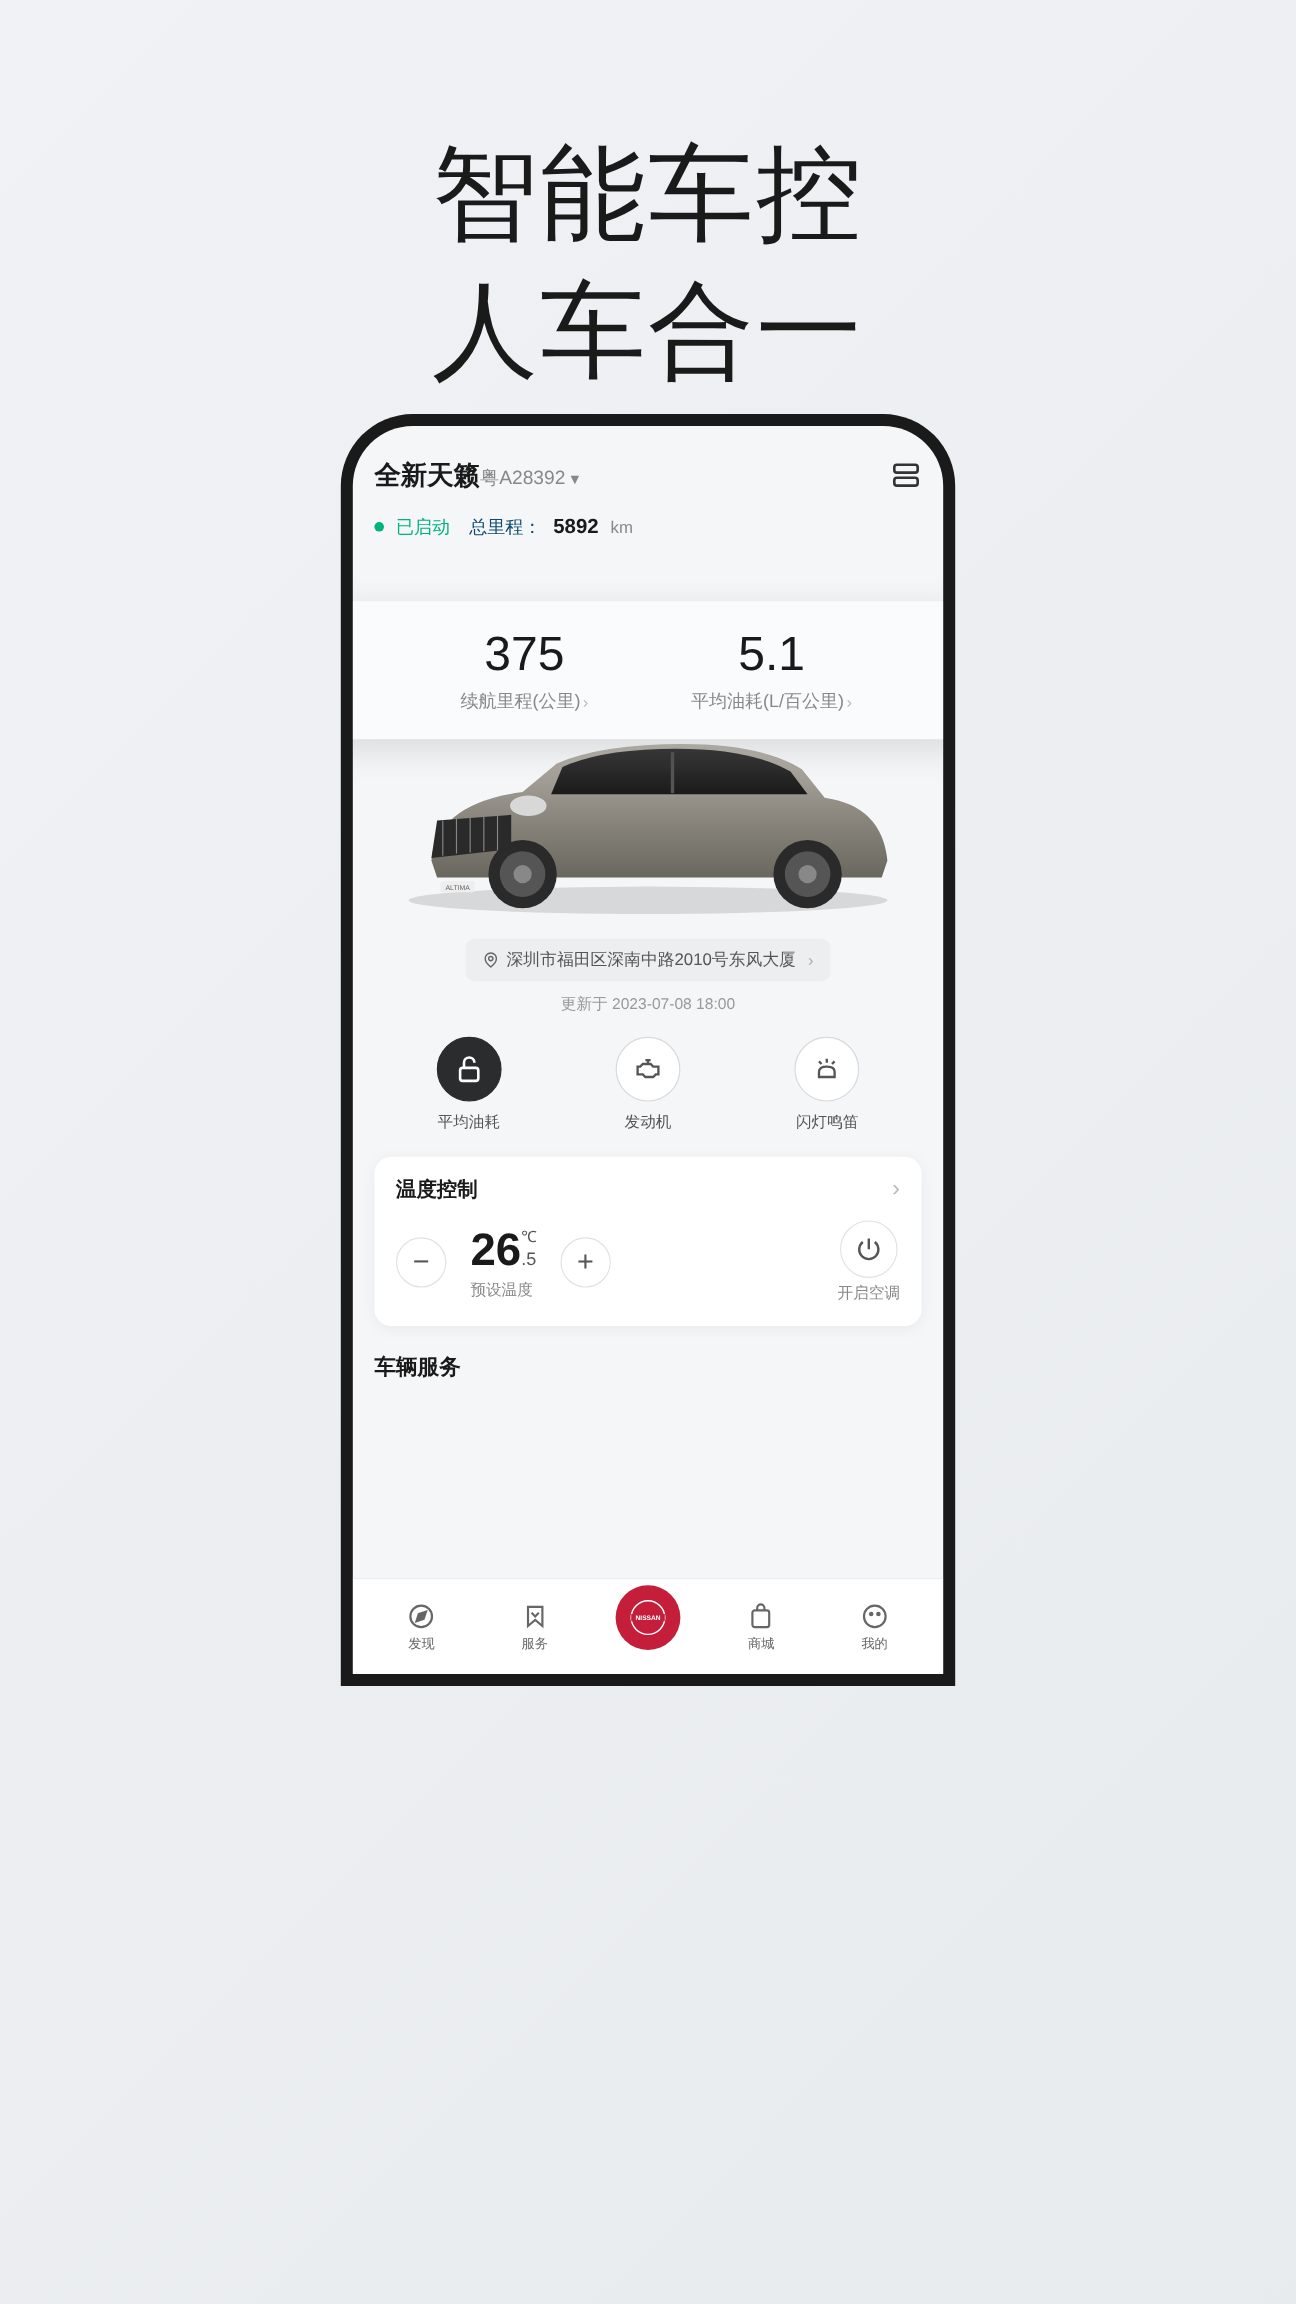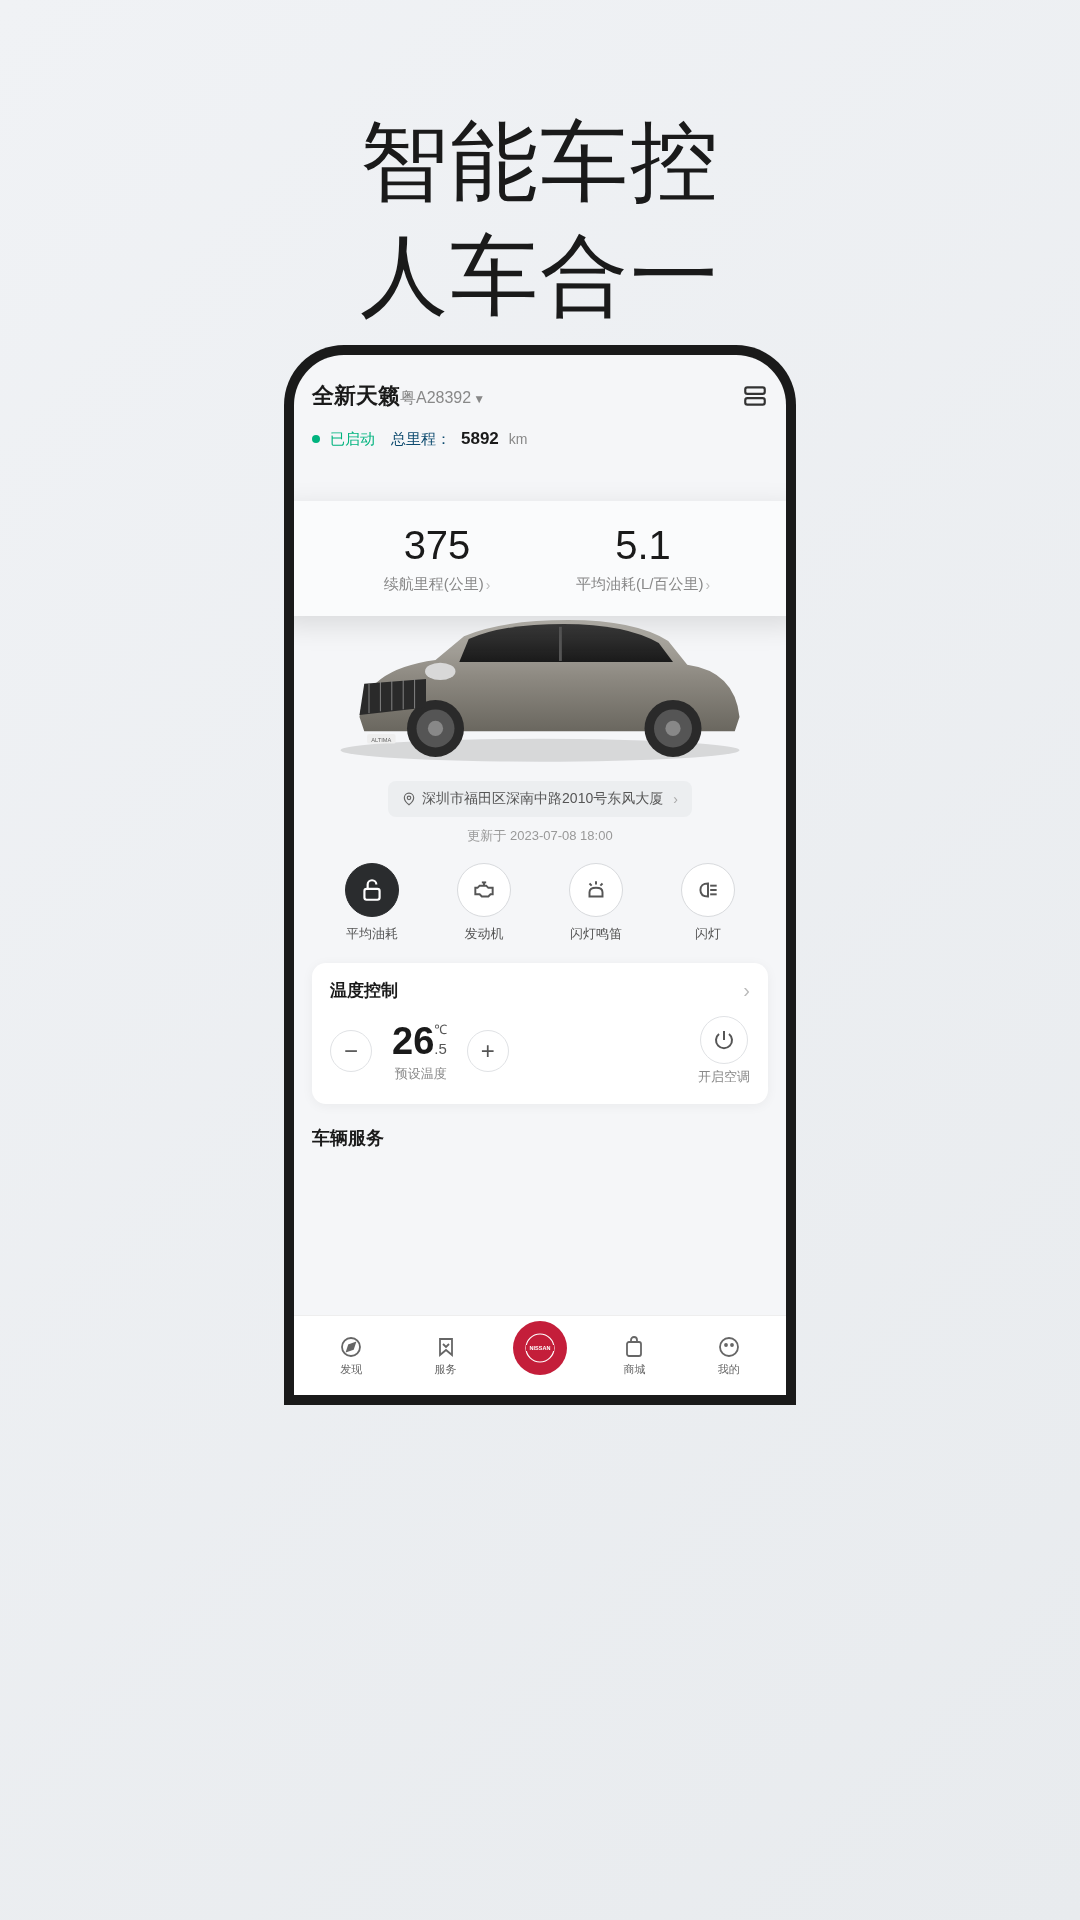--- a/index.html
+++ b/index.html
@@ -35,21 +35,21 @@
     .qa-item { text-align: center; flex: 1; }
     .qa-circle { width: 54px; height: 54px; border-radius: 50%; margin: 0 auto; display: flex; align-items: center; justify-content: center; border: 1.5px solid #d8dadd; background: #fff; }
     .qa-circle.dark { background: #2a2c2e; border-color: #2a2c2e; }
     .qa-label { font-size: 13px; color: #555; margin-top: 8px; }
     .temp-card { background: #fff; border-radius: 14px; margin-top: 20px; padding: 16px 18px 18px; box-shadow: 0 2px 12px rgba(0,0,0,0.05); }
     .temp-header { display: flex; justify-content: space-between; align-items: center; }
     .temp-title { font-size: 17px; font-weight: 600; color: #1a1a1a; }
     .temp-body { display: flex; align-items: center; margin-top: 14px; }
     .temp-controls { display: flex; align-items: center; gap: 20px; }
     .temp-btn { width: 42px; height: 42px; border-radius: 50%; border: 1.5px solid #e0e2e5; display: flex; align-items: center; justify-content: center; font-size: 24px; color: #555; background: #fff; }
-    .temp-display { text-align: right; }
+    .temp-display { text-align: left; }
     .temp-value { display: flex; align-items: baseline; }
     .temp-main { font-size: 38px; font-weight: 600; color: #1a1a1a; }
     .temp-sub { font-size: 15px; color: #555; position: relative; }
     .temp-sub .deg { position: absolute; top: -20px; left: 0; font-size: 13px; }
     .temp-caption { font-size: 13px; color: #888; margin-top: 2px; }
     .ac-toggle { margin-left: auto; text-align: center; }
     .ac-circle { width: 48px; height: 48px; border-radius: 50%; border: 1.5px solid #e0e2e5; display: flex; align-items: center; justify-content: center; margin: 0 auto 4px; background: #fff; }
     .services-title { font-size: 18px; font-weight: 600; color: #1a1a1a; margin-top: 22px; }
     .bottom-nav { position: absolute; bottom: 0; left: 0; right: 0; height: 80px; background: #fff; border-top: 1px solid #eee; display: flex; align-items: center; padding: 0 10px; }
     .nav-item { flex: 1; text-align: center; }
@@ -184,31 +184,20 @@
             <div class="qa-circle">
               <svg width="26" height="26" viewBox="0 0 24 24" fill="none" stroke="#555" stroke-width="1.8">
                 <path d="M6 14 L6 18 L18 18 L18 14 Q18 10 12 10 Q6 10 6 14 Z"></path>
                 <line x1="12" y1="4" x2="12" y2="7"></line>
                 <line x1="6" y1="6" x2="8" y2="8"></line>
                 <line x1="18" y1="6" x2="16" y2="8"></line>
               </svg>
             </div>
             <div class="qa-label">闪灯鸣笛</div>
           </div>
-          <div class="qa-item">
-            <div class="qa-circle">
-              <svg width="26" height="26" viewBox="0 0 24 24" fill="none" stroke="#555" stroke-width="1.8">
-                <path d="M12 6 Q5 6 5 12 Q5 18 12 18 L12 6 Z"></path>
-                <line x1="14" y1="8" x2="20" y2="8"></line>
-                <line x1="14" y1="12" x2="20" y2="12"></line>
-                <line x1="14" y1="16" x2="20" y2="16"></line>
-              </svg>
-            </div>
-            <div class="qa-label">闪灯</div>
-          </div>
         </div>
 
         <div class="temp-card">
           <div class="temp-header">
             <span class="temp-title">温度控制</span>
             <span class="chevron-right" style="font-size:20px">›</span>
           </div>
           <div class="temp-body">
             <div class="temp-controls">
               <div class="temp-btn">−</div>

